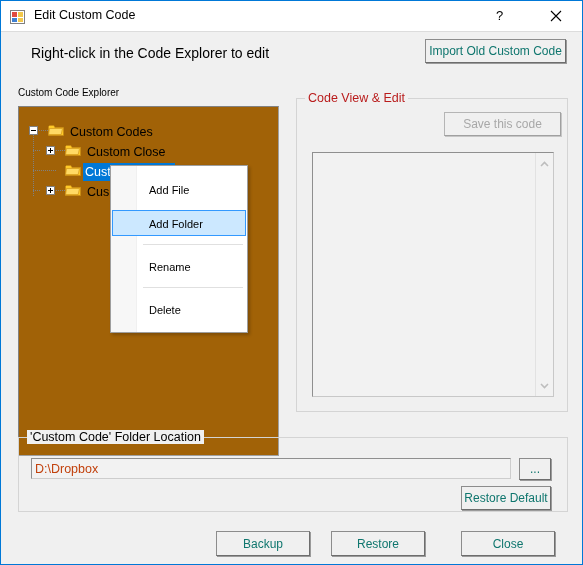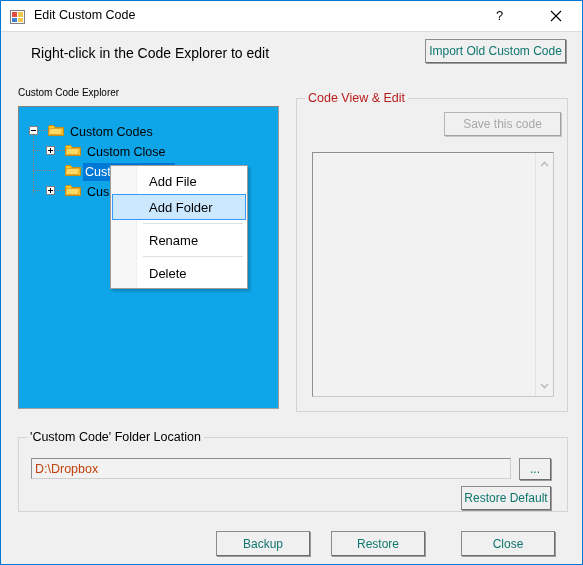--- a/index.html
+++ b/index.html
@@ -106,23 +106,23 @@
   #tree-label {
     position: absolute;
     left: 17px; top: 86px;
     font-size: 10px;
     color: #000000;
     white-space: nowrap;
   }
   #treeview {
     position: absolute;
     left: 17px; top: 105px;
-    width: 261px; height: 303px;
-    box-sizing: border-box;
-    background: #0ea5e9;
+    width: 261px; height: 350px;
+    box-sizing: border-box;
+    background: #a16207;
     border: 1px solid #a0a0a0;
     border-top-color: #828282;
     border-left-color: #828282;
     overflow: hidden;
   }
   .tree-row {
     position: absolute;
     left: 0;
     height: 20px;
     width: 100%;
@@ -200,26 +200,26 @@
     left: 0; top: 0;
     width: 25px; height: 100%;
     background: #f7f7f7;
     border-right: 1px solid #f0f0f0;
   }
   .menu-item {
     position: relative;
     height: 26px;
     line-height: 26px;
     padding-left: 36px;
-    font-size: 13px;
+    font-size: 11px;
     color: #000000;
     white-space: nowrap;
     box-sizing: border-box;
     border: 1px solid transparent;
-    margin: 0 1px;
+    margin: 8px 1px;
     cursor: default;
     z-index: 2;
   }
   .menu-item.hover {
     background: #cce8ff;
     border: 1px solid #3399ff;
   }
   .menu-sep {
     position: relative;
     height: 1px;

